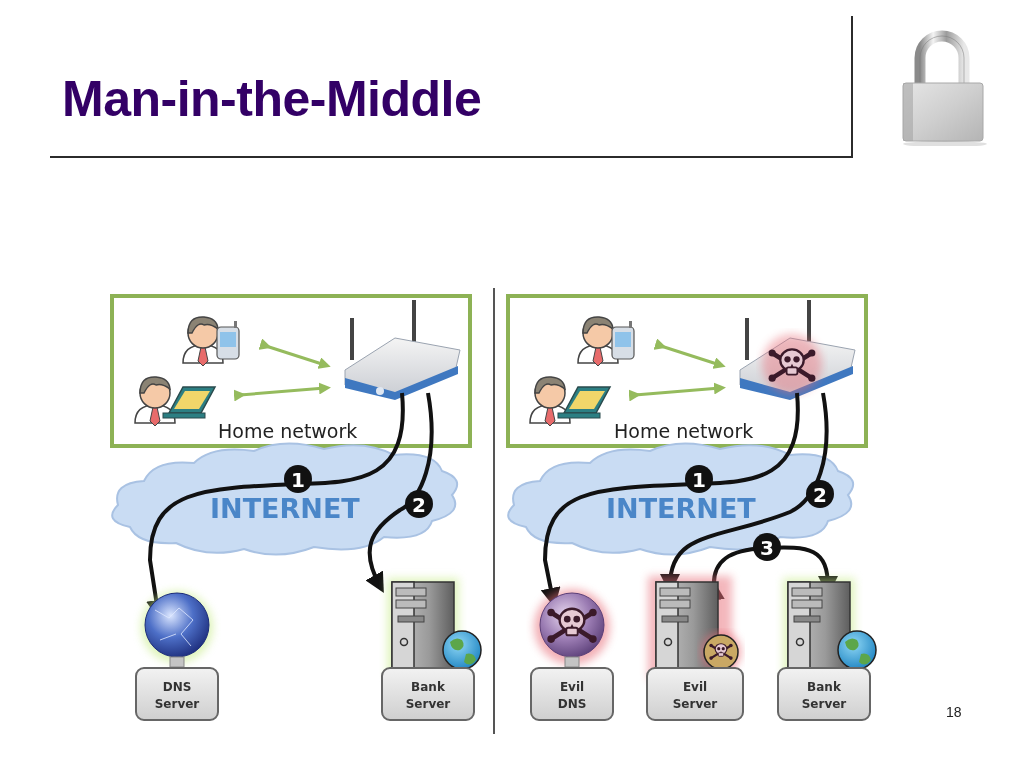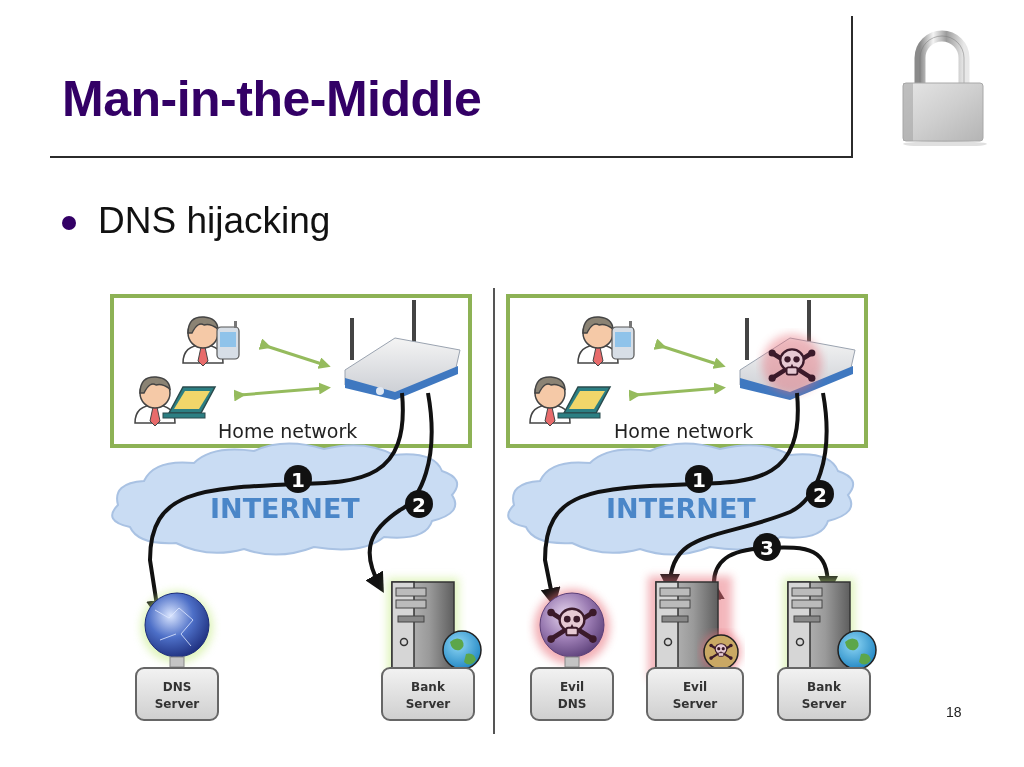--- a/index.html
+++ b/index.html
@@ -40,24 +40,20 @@
           <stop offset="1" stop-color="#b4b4b4"></stop>
       </linearGradient>
     </defs>
     <path d="M25 60 V30 a22 22 0 0 1 44 0 V60" fill="none" stroke="url(#shackle)" stroke-width="11"></path>
     <path d="M25 60 V30 a22 22 0 0 1 44 0 V60" fill="none" stroke="#777" stroke-width="1" opacity="0.5"></path>
     <rect x="8" y="55" width="80" height="58" rx="3" fill="url(#body)" stroke="#a8a8a8"></rect>
     <rect x="8" y="55" width="10" height="58" fill="#a5a5a5" opacity="0.6"></rect>
     <ellipse cx="50" cy="116" rx="42" ry="3" fill="#000" opacity="0.12"></ellipse>
   </svg>
 
-  <div class="bullet-row">
-    <span class="bullet-dot"></span>
-    <span class="bullet-text">DNS hijacking</span>
-  </div>
 
   <div class="divider"></div>
 
   <svg class="diagram" viewBox="100 282 800 460" width="800" height="460">
     <defs>
       <marker id="arrowhead" viewBox="0 0 10 10" refX="6" refY="5" markerWidth="5" markerHeight="5" orient="auto">
         <path d="M0 0 L10 5 L0 10 z" fill="#111"></path>
       </marker>
       <marker id="garrow" viewBox="0 0 10 10" refX="5" refY="5" markerWidth="4" markerHeight="4" orient="auto">
         <path d="M0 0 L10 5 L0 10 z" fill="#95bb5d"></path>

